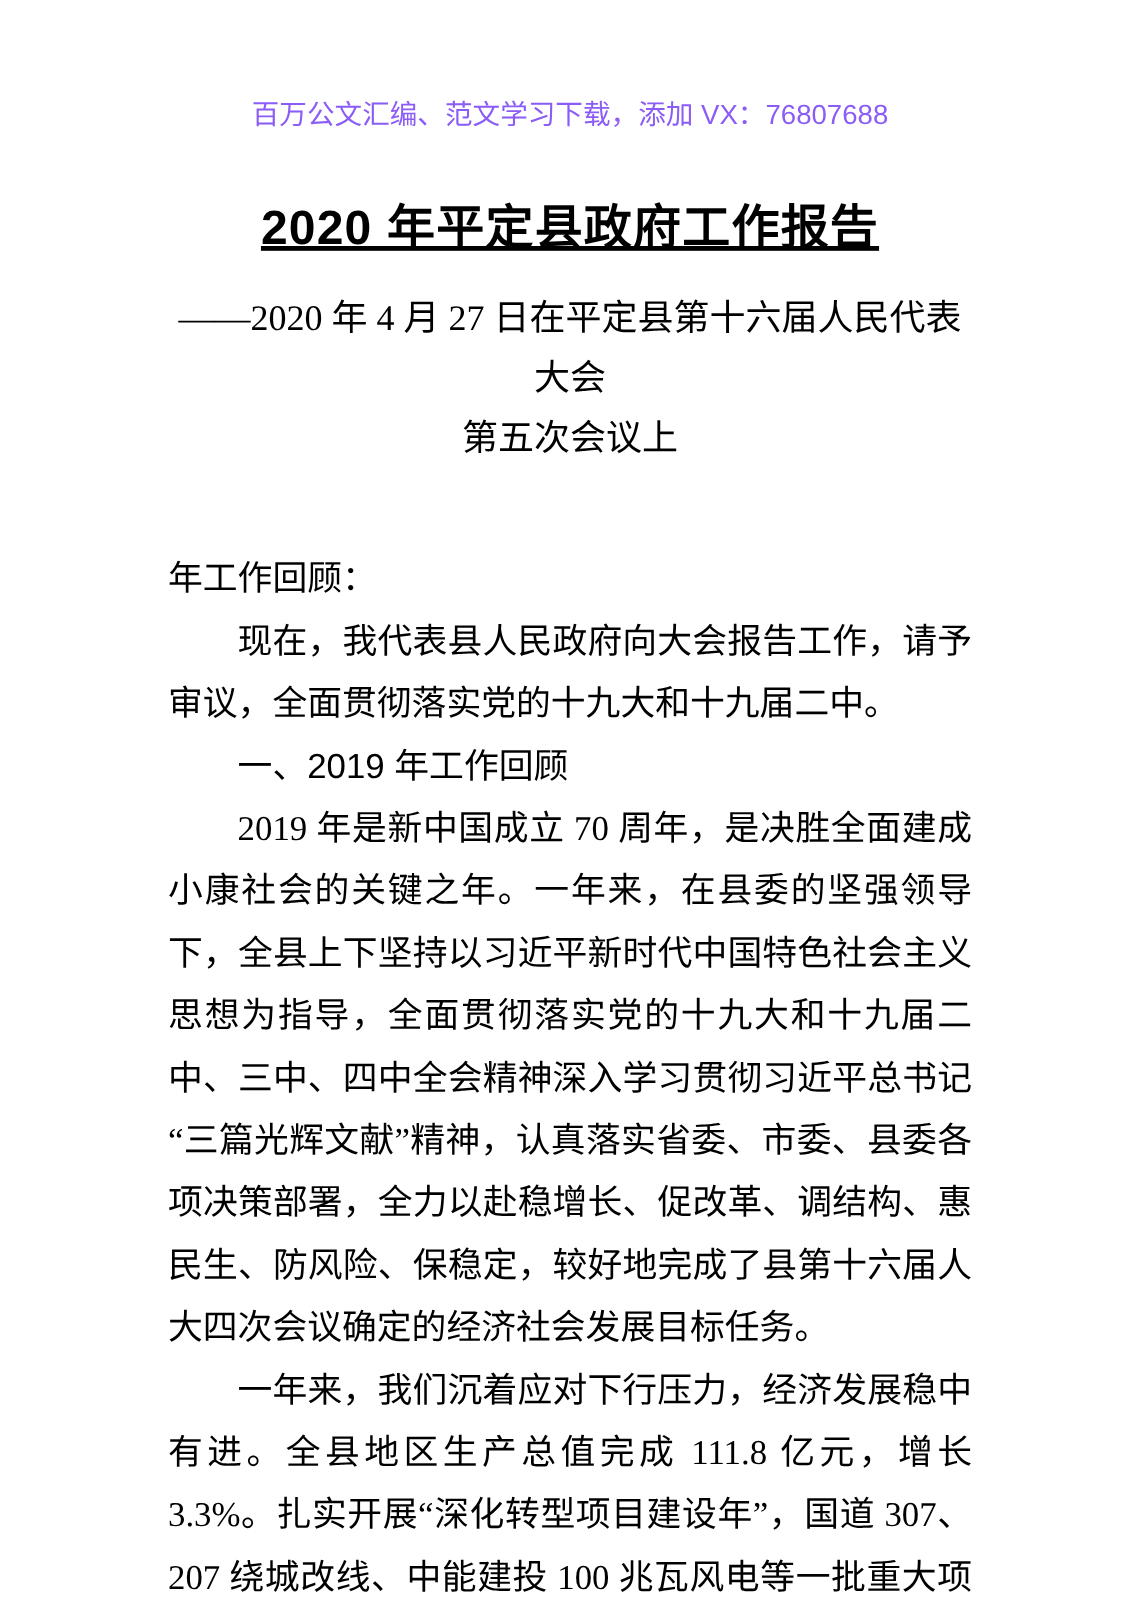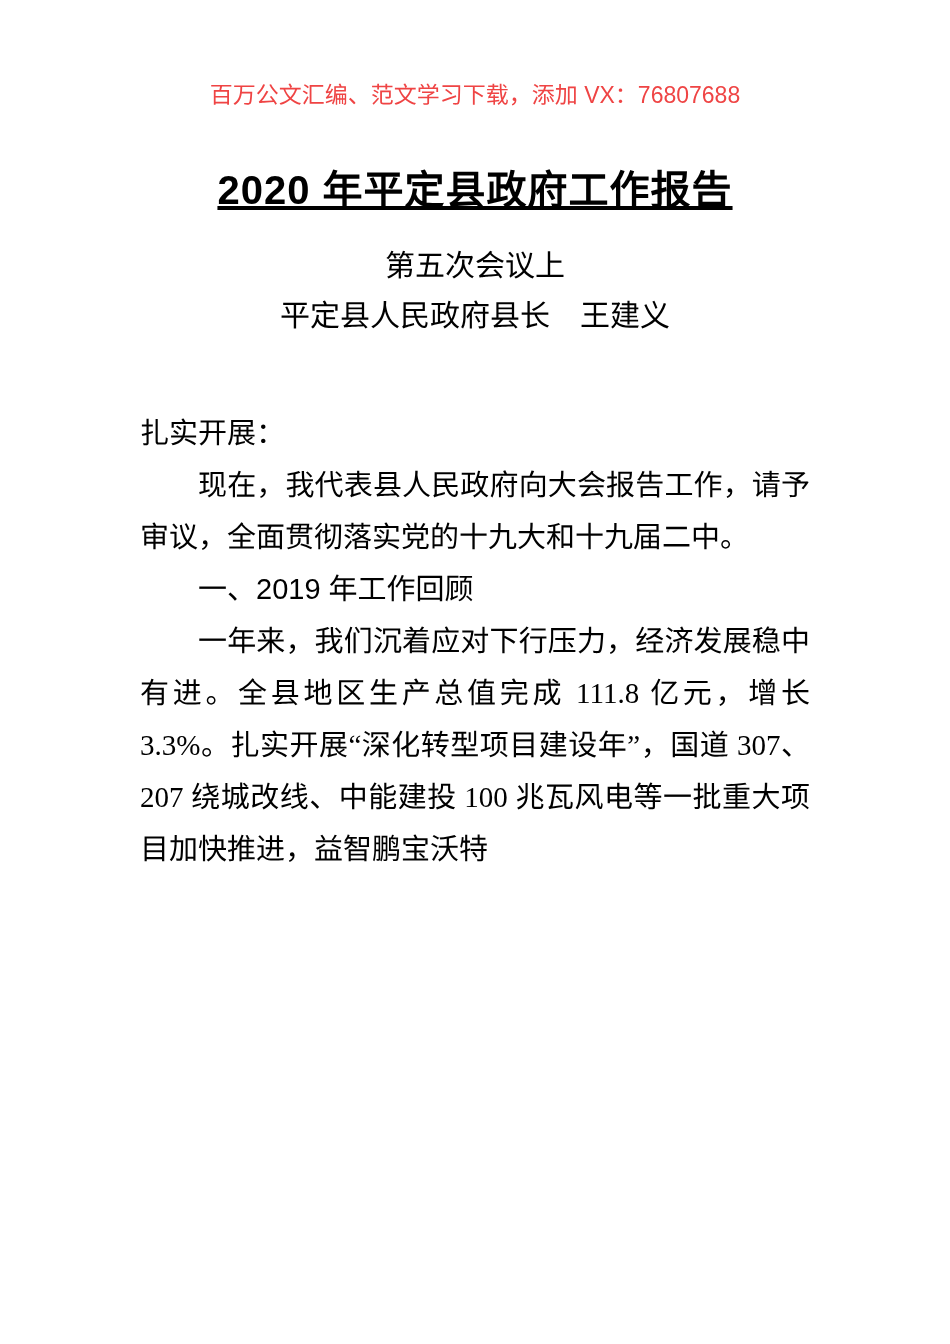--- a/index.html
+++ b/index.html
@@ -59,29 +59,30 @@
     font-size: 29px;
     line-height: 52px;
     margin: 0;
   }
 </style>
 </head>
 <body>
 
 <div class="page">
 
-  <div class="banner" style="color: #ef4444;">百万公文汇编、范文学习下载，添加 VX：76807688</div>
+  <div class="banner" style="color: #8b5cf6;">百万公文汇编、范文学习下载，添加 VX：76807688</div>
 
   <h1 class="doc-title">2020 年平定县政府工作报告</h1>
 
   <div class="subtitle-block">
+    <p class="subtitle-line">——2020 年 4 月 27 日在平定县第十六届人民代表大会</p>
     <p class="subtitle-line">第五次会议上</p>
-    <p class="byline">平定县人民政府县长　王建义</p>
   </div>
 
   <div class="content">
-    <p>扎实开展：</p>
+    <p>年工作回顾：</p>
     <p class="indent">现在，我代表县人民政府向大会报告工作，请予审议，全面贯彻落实党的十九大和十九届二中。</p>
     <p class="section-heading">一、2019 年工作回顾</p>
+    <p class="indent">2019 年是新中国成立 70 周年，是决胜全面建成小康社会的关键之年。一年来，在县委的坚强领导下，全县上下坚持以习近平新时代中国特色社会主义思想为指导，全面贯彻落实党的十九大和十九届二中、三中、四中全会精神深入学习贯彻习近平总书记“三篇光辉文献”精神，认真落实省委、市委、县委各项决策部署，全力以赴稳增长、促改革、调结构、惠民生、防风险、保稳定，较好地完成了县第十六届人大四次会议确定的经济社会发展目标任务。</p>
     <p class="indent">一年来，我们沉着应对下行压力，经济发展稳中有进。全县地区生产总值完成 111.8 亿元，增长 3.3%。扎实开展“深化转型项目建设年”，国道 307、207 绕城改线、中能建投 100 兆瓦风电等一批重大项目加快推进，益智鹏宝沃特</p>
   </div>
 
 </div>
 
 </body></html>

